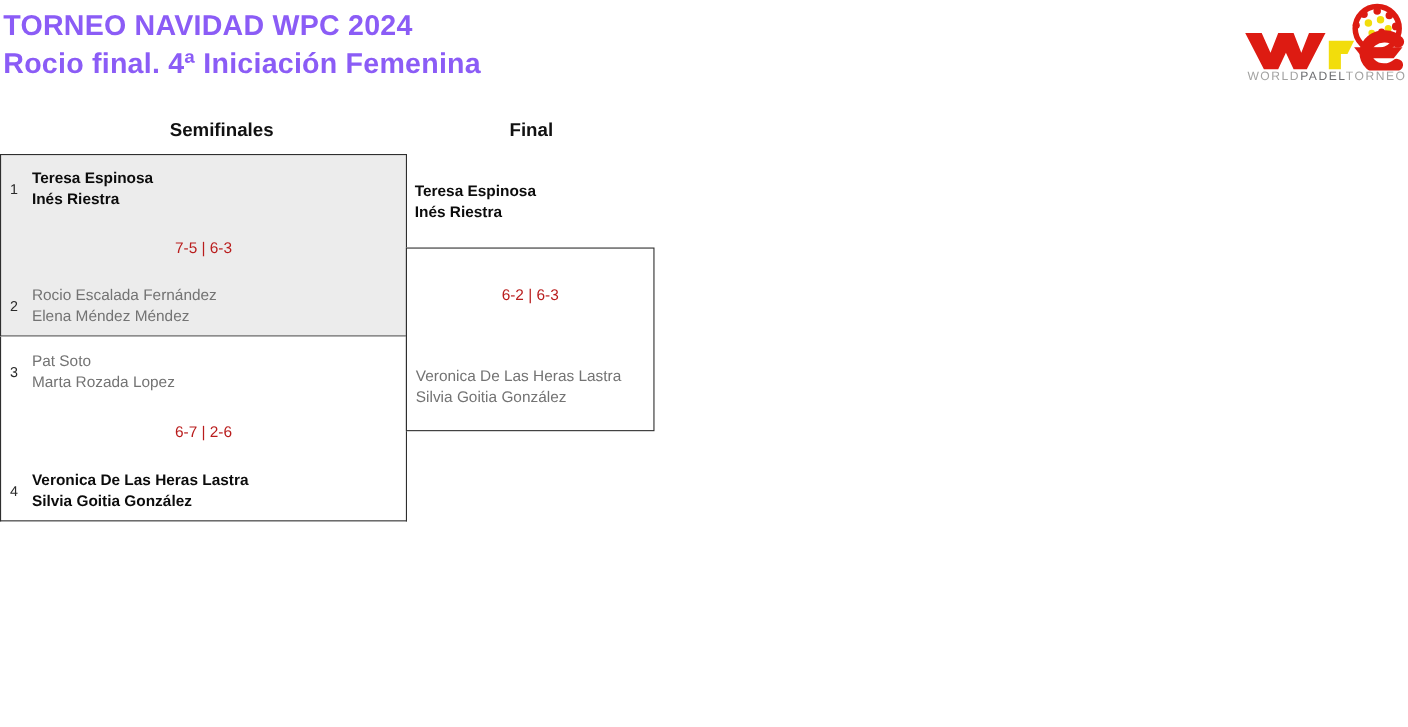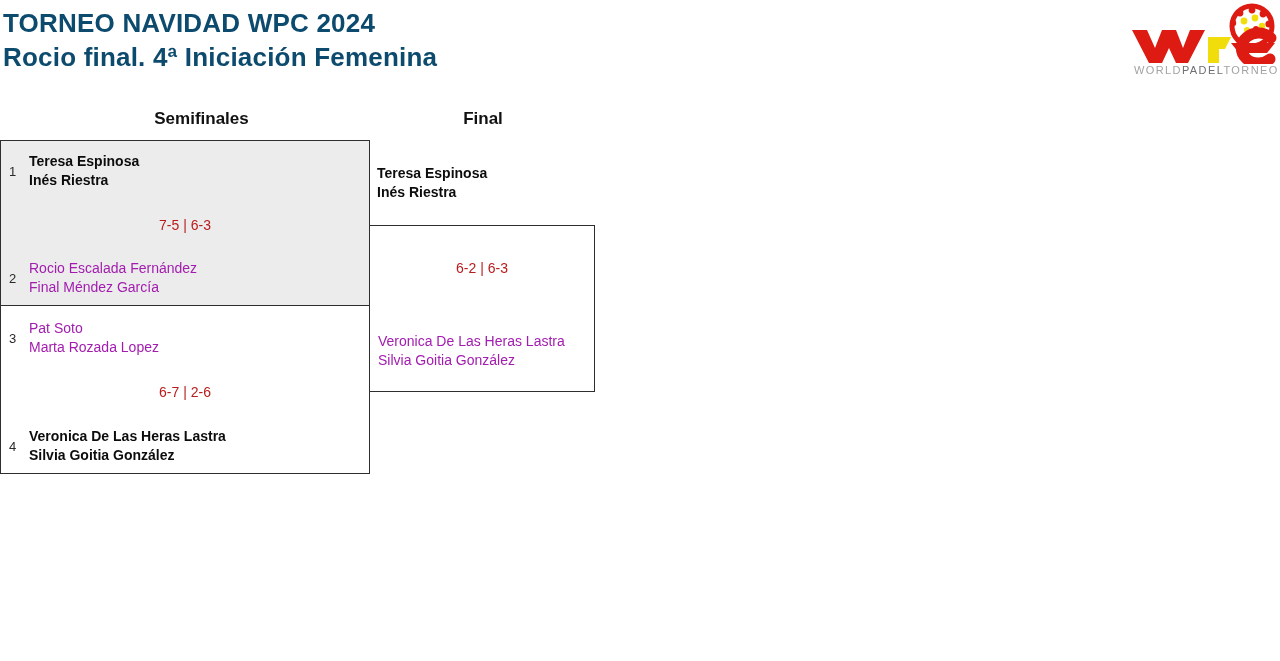--- a/index.html
+++ b/index.html
@@ -3,21 +3,21 @@
 <meta charset="utf-8">
 <style>
   * { margin:0; padding:0; box-sizing:border-box; }
   html,body { width:1280px; height:661px; background:#ffffff; overflow:hidden; }
   body { position:relative; font-family:"Liberation Sans", sans-serif; color:#1d1d1d; }
 
   
   .page-header { position:absolute; left:3px; top:6px; }
   .page-header .title,
   .page-header .subtitle {
-    font-size:26px; font-weight:700; line-height:34px; color:#0c4a6e;
+    font-size:26px; font-weight:700; line-height:34px; color:#8b5cf6;
     letter-spacing:0.2px; white-space:nowrap;
   }
 
   
   .logo { position:absolute; left:1128px; top:2px; width:152px; height:82px; }
   .logo svg { display:block; }
   .wordmark {
     position:absolute; left:6px; top:62px; width:146px;
     font-size:11px; letter-spacing:1.4px; color:#a3a3a2; white-space:nowrap;
   }
@@ -36,21 +36,21 @@
     display:flex; flex-direction:column; justify-content:space-between;
     padding:11px 8px 8px 8px;
   }
   .match-box.sf1 { top:140px; height:166px; background:#ececec; }
   .match-box.sf2 { top:306px; height:168px; background:#ffffff; border-top:none; padding-top:13px; }
 
   .team-row { display:flex; align-items:center; }
   .seed {
     width:20px; flex:0 0 20px; font-size:13px; color:#2a2a2a; line-height:19px;
   }
-  .names { font-size:14px; line-height:19px; color:#a21caf; }
+  .names { font-size:14px; line-height:19px; color:#737373; }
   .names.winner { font-weight:700; color:#0c0c0c; }
 
   .score {
     font-size:14px; color:#b91c1c; text-align:center; line-height:14px;
   }
 
   .final-winner {
     position:absolute; left:377px; top:164px;
     font-size:14px; line-height:19px; font-weight:700; color:#0c0c0c;
   }
@@ -105,21 +105,21 @@
     <div class="names winner">
       <div>Teresa Espinosa</div>
       <div>Inés Riestra</div>
     </div>
   </div>
   <div class="score">7-5 | 6-3</div>
   <div class="team-row">
     <span class="seed">2</span>
     <div class="names">
       <div>Rocio Escalada Fernández</div>
-      <div>Final Méndez García</div>
+      <div>Elena Méndez Méndez</div>
     </div>
   </div>
 </div>
 
 <div class="match-box sf2">
   <div class="team-row">
     <span class="seed">3</span>
     <div class="names">
       <div>Pat Soto</div>
       <div>Marta Rozada Lopez</div>

